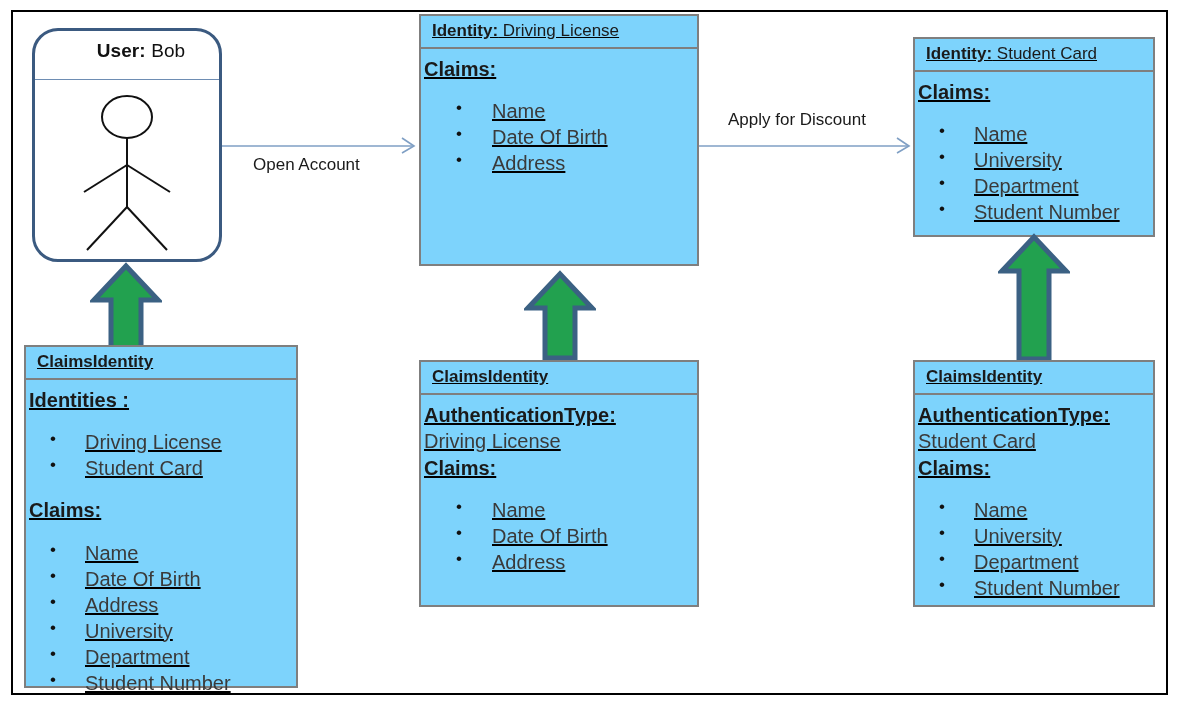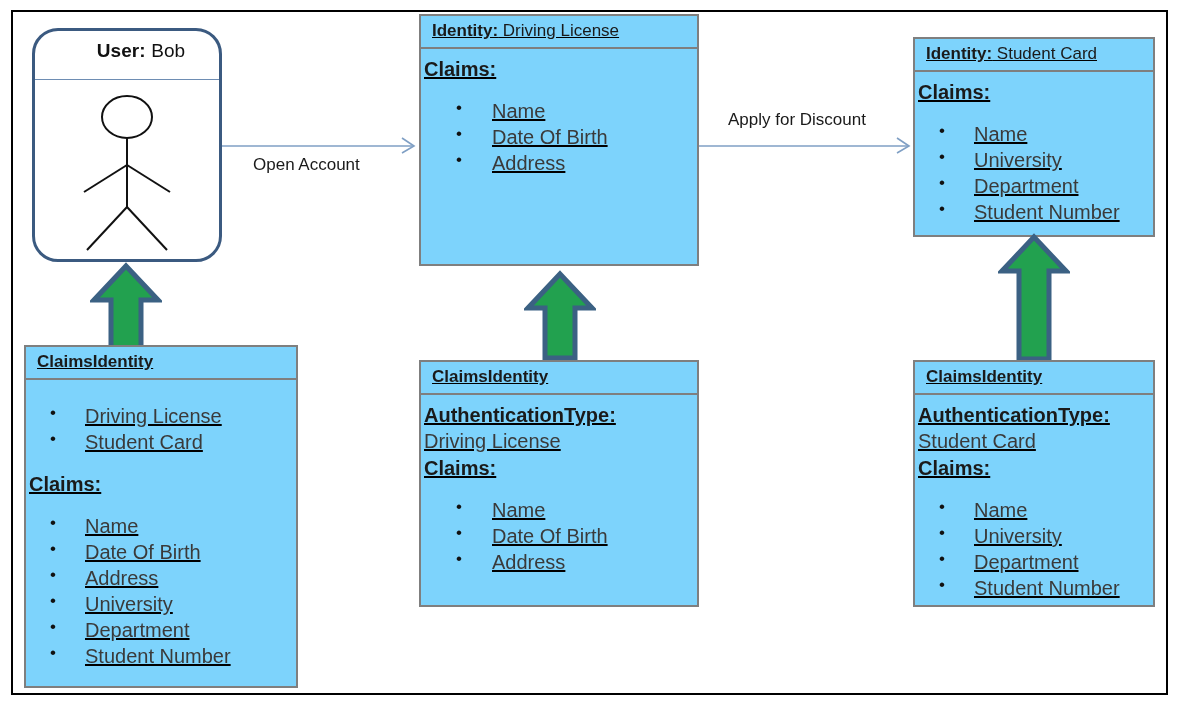--- a/index.html
+++ b/index.html
@@ -217,20 +217,21 @@
     <svg width="72" height="130" viewBox="0 0 72 130">
       <polygon points="36,4 68,38 51,38 51,126 21,126 21,38 4,38" fill="#22a14f" stroke="#3b6183" stroke-width="5" stroke-linejoin="miter"></polygon>
     </svg>
   </span>
 
   <div class="uml-box" style="left:24px; top:345px; width:274px; height:343px;">
     <div class="uml-head">
       <b>ClaimsIdentity</b>
     </div>
     <div class="uml-body">
+      <div class="lbl">Identities :</div>
       <ul class="bullets tight">
         <li>Driving License</li>
         <li>Student Card</li>
       </ul>
       <div class="lbl">Claims:</div>
       <ul class="bullets tight">
         <li>Name</li>
         <li>Date Of Birth</li>
         <li>Address</li>
         <li>University</li>

